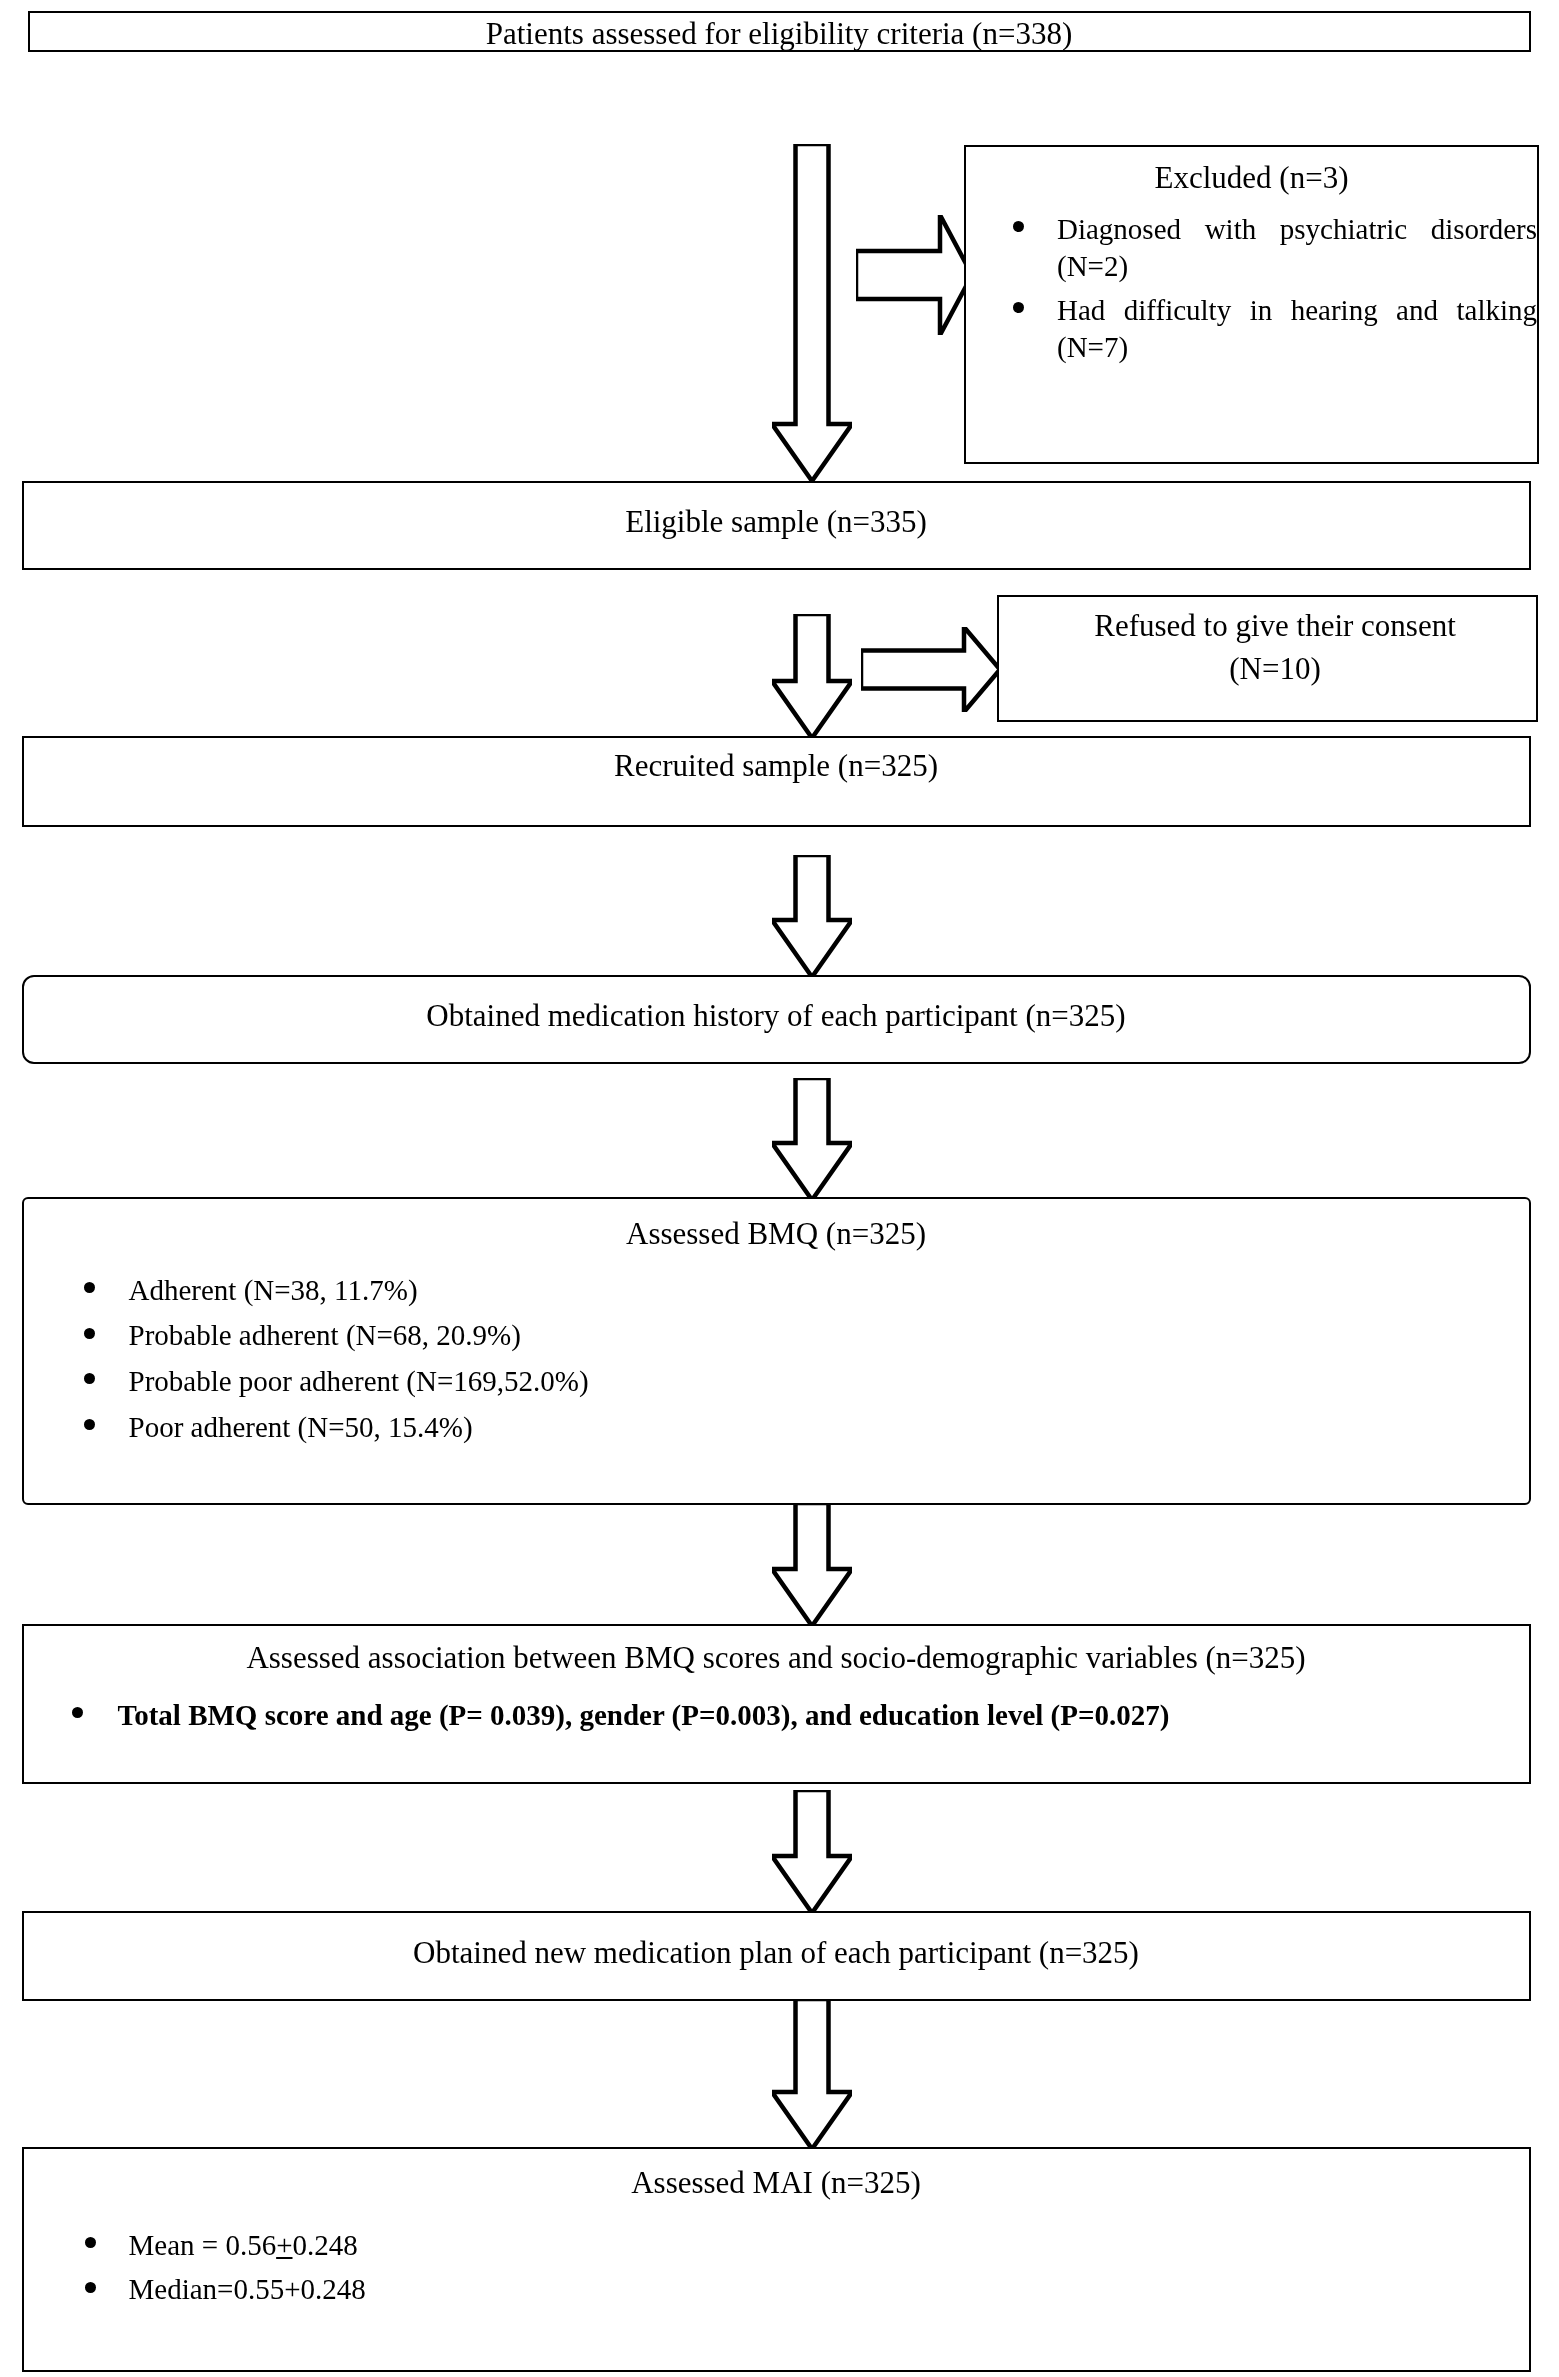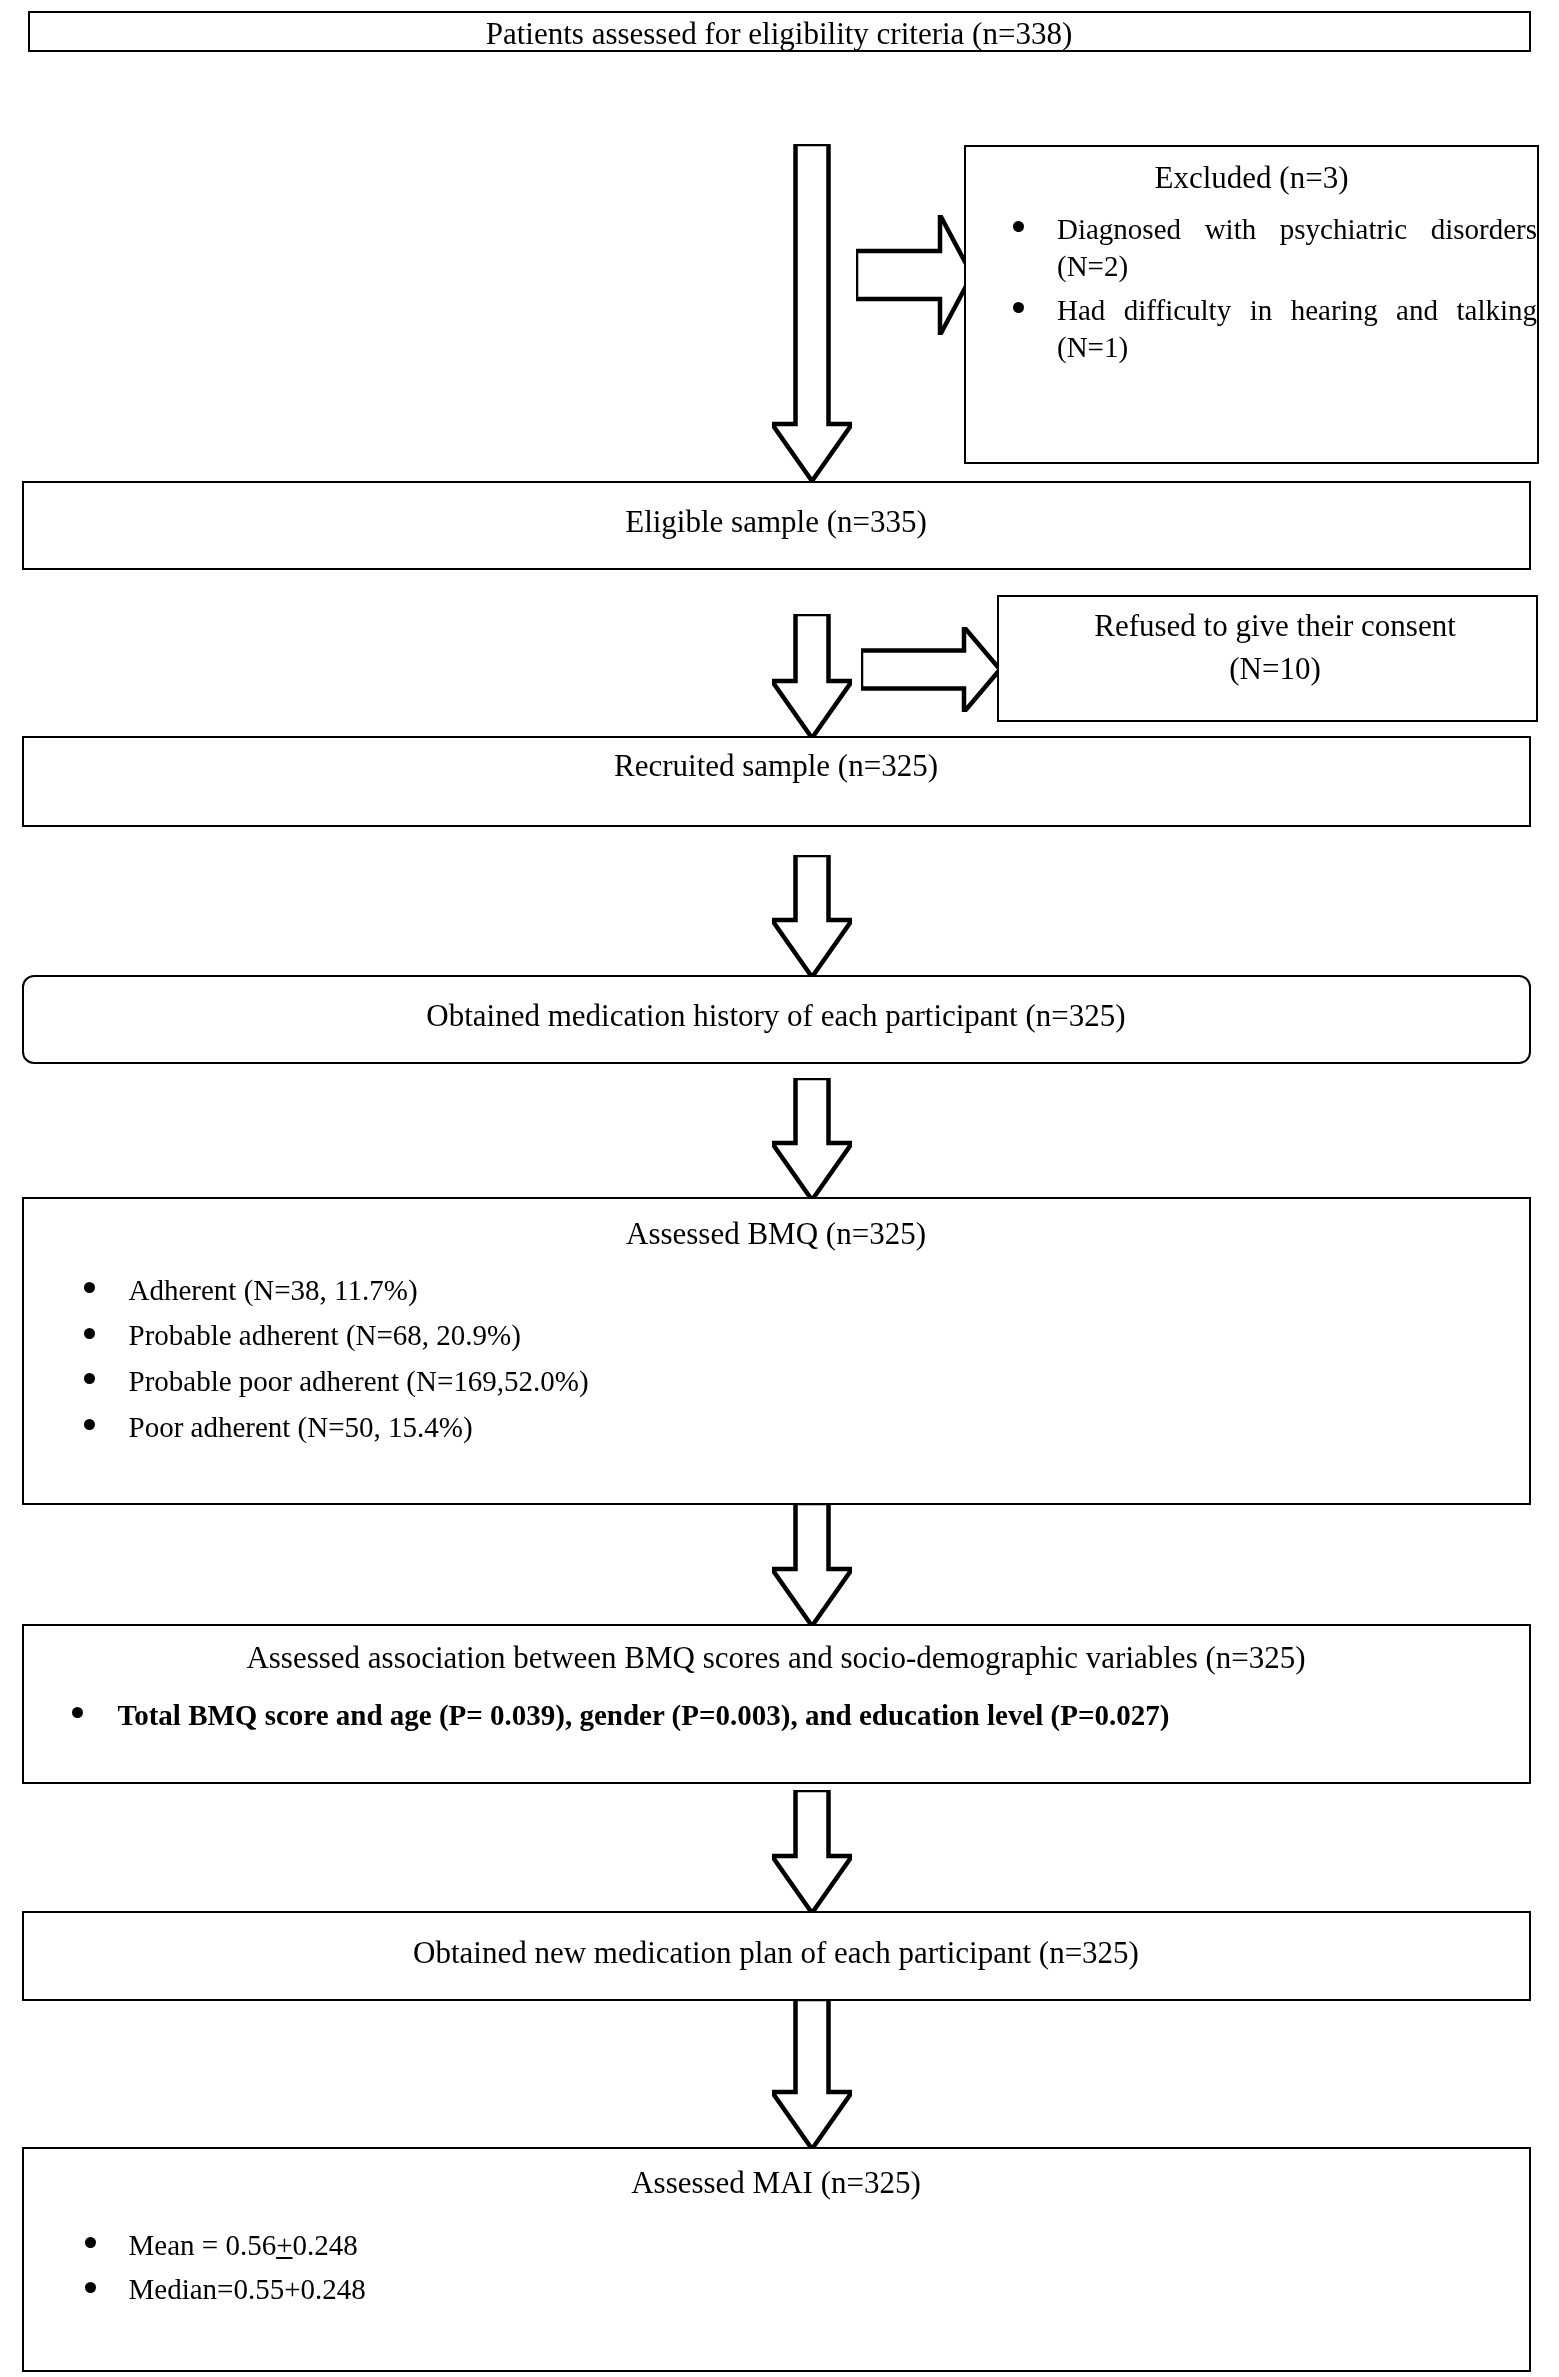--- a/index.html
+++ b/index.html
@@ -78,21 +78,21 @@
   #box-refused{left:997px; top:595px; width:541px; height:127px;}
   #box-refused .box-title-left{padding:11px 0 0 15px;}
   #box-refused .line2{display:block; margin-top:7px;}
 
   #box-recruited{left:21.5px; top:736px; width:1509px; height:91px;}
   #box-recruited .box-title{padding-top:10px;}
 
   #box-medhistory{left:21.5px; top:975px; width:1509px; height:89px;border-radius:12px;}
   #box-medhistory .box-title{padding-top:21px;}
 
-  #box-bmq{left:21.5px; top:1197px; width:1509px; height:308px;}
+  #box-bmq{left:21.5px; top:1197px; width:1509px; height:308px;border-radius:6px;}
   #box-bmq .box-title{padding-top:17px;}
   #box-bmq ul.bullets{margin-top:20px; padding-left:50px;}
   #box-bmq ul.bullets li{padding-left:55px; margin-bottom:8px;}
   #box-bmq ul.bullets li .bullet-dot{left:10px;}
 
   #box-assoc{left:21.5px; top:1624px; width:1509px; height:160px;}
   #box-assoc .box-title{padding-top:14px;}
   #box-assoc ul.bullets{margin-top:21px; padding-left:39px;font-weight:bold;}
   #box-assoc ul.bullets li{padding-left:55px;}
   #box-assoc ul.bullets li .bullet-dot{left:9px;}
@@ -138,21 +138,21 @@
 
   <div class="box" id="box-excluded">
     <div class="box-title">Excluded (n=3)</div>
     <ul class="bullets">
       <li>
         <span class="bullet-dot"></span>
         <span class="bullet-text">Diagnosed with psychiatric disorders (N=2)</span>
       </li>
       <li>
         <span class="bullet-dot"></span>
-        <span class="bullet-text">Had difficulty in hearing and talking (N=1)</span>
+        <span class="bullet-text">Had difficulty in hearing and talking (N=7)</span>
       </li>
     </ul>
   </div>
 
   <div class="box" id="box-eligible">
     <div class="box-title">Eligible sample (n=335)</div>
   </div>
 
   <div class="arrow" id="arrow-eligible-down" style="left:772px; top:614px; width:80px; height:124px;">
     <svg width="80" height="124" viewBox="0 0 160 248" xmlns="http://www.w3.org/2000/svg">

